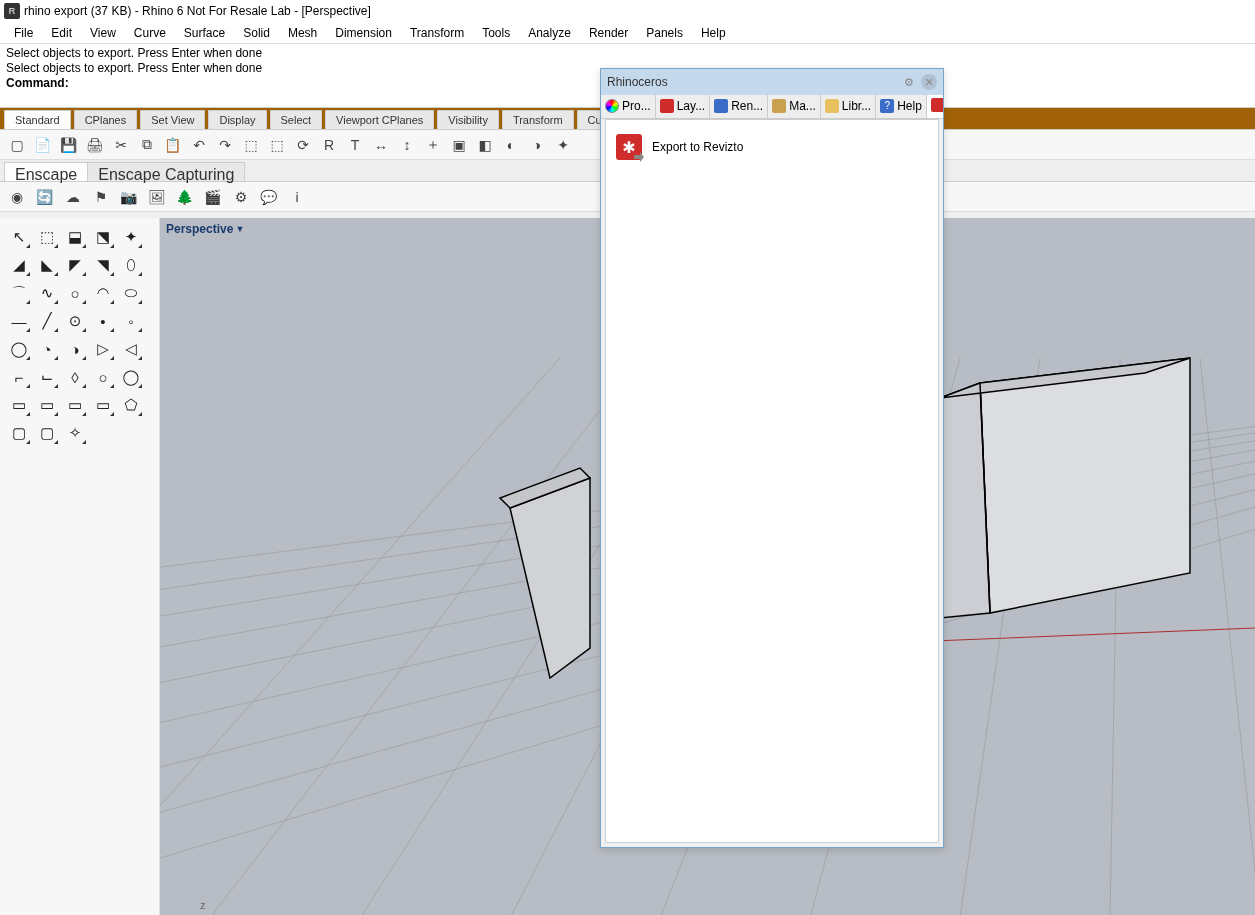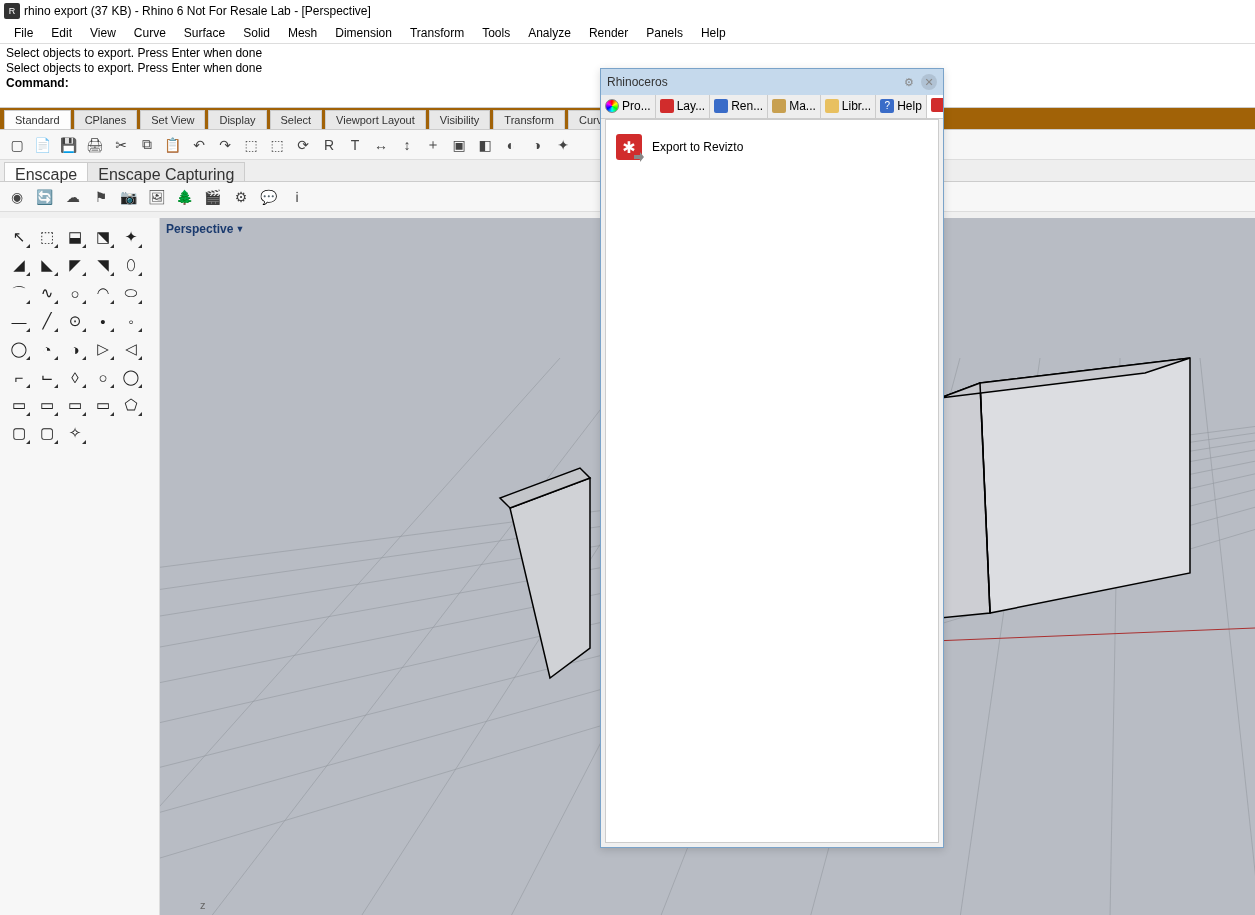--- a/index.html
+++ b/index.html
@@ -95,21 +95,21 @@
     <input class="command-input" style="">
   </div>
 </div>
 
 <div class="tab-row" id="tabs-main">
     <div class="tab active">Standard</div>
     <div class="tab">CPlanes</div>
     <div class="tab">Set View</div>
     <div class="tab">Display</div>
     <div class="tab">Select</div>
-    <div class="tab">Viewport Layout</div>
+    <div class="tab">Viewport CPlanes</div>
     <div class="tab">Visibility</div>
     <div class="tab">Transform</div>
     <div class="tab">Curv...</div>
     <div class="tab">afting</div>
     <div class="tab">New in V6</div>
   </div>
 
 <div class="toolbar" id="toolbar-main">
     <span class="tbtn">▢</span>
     <span class="tbtn">📄</span>

